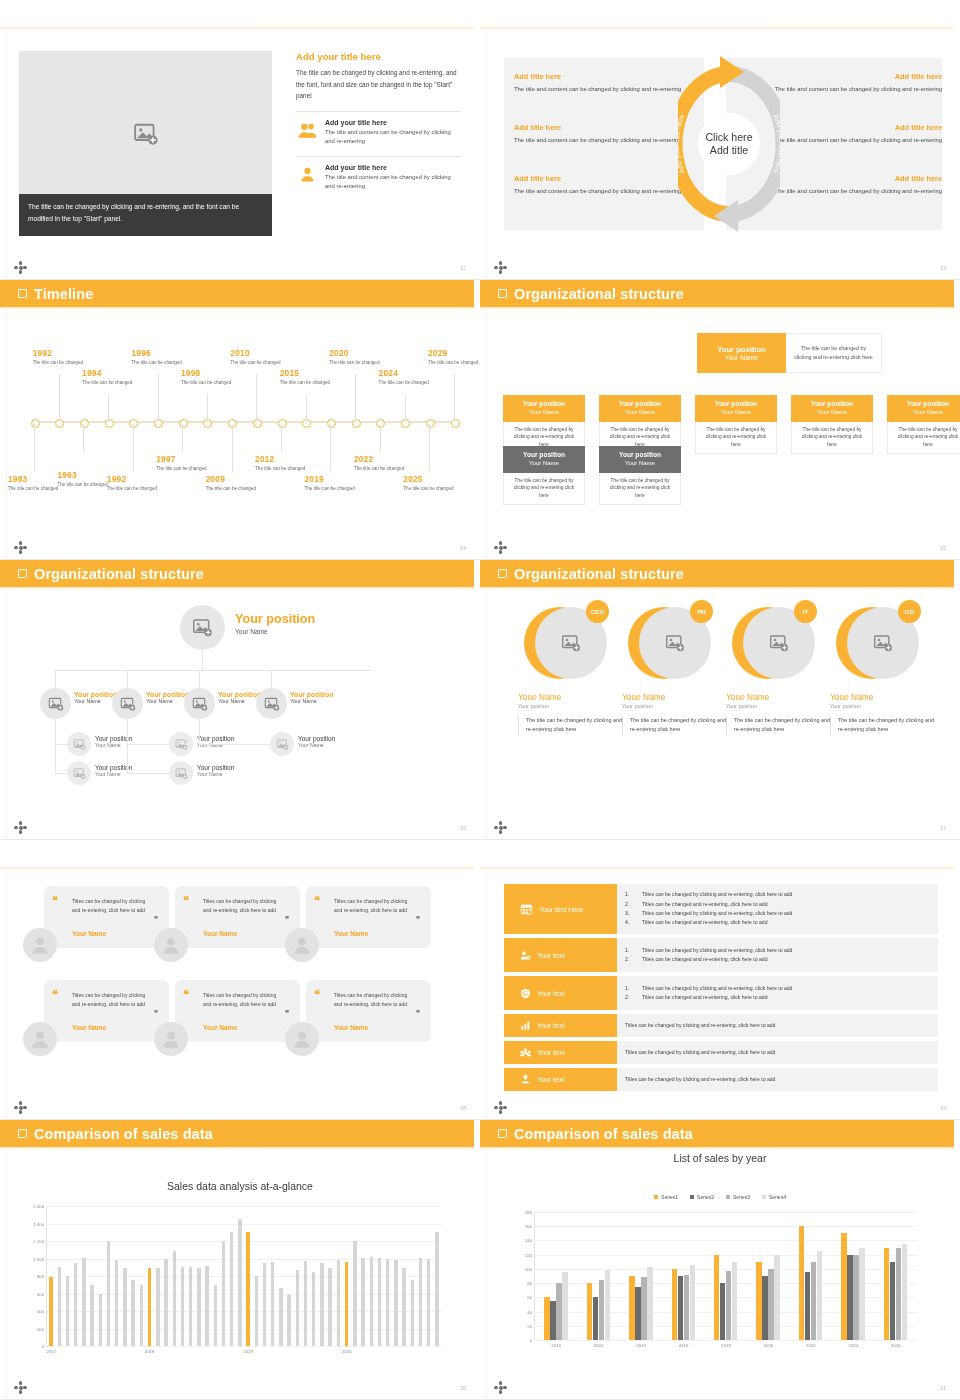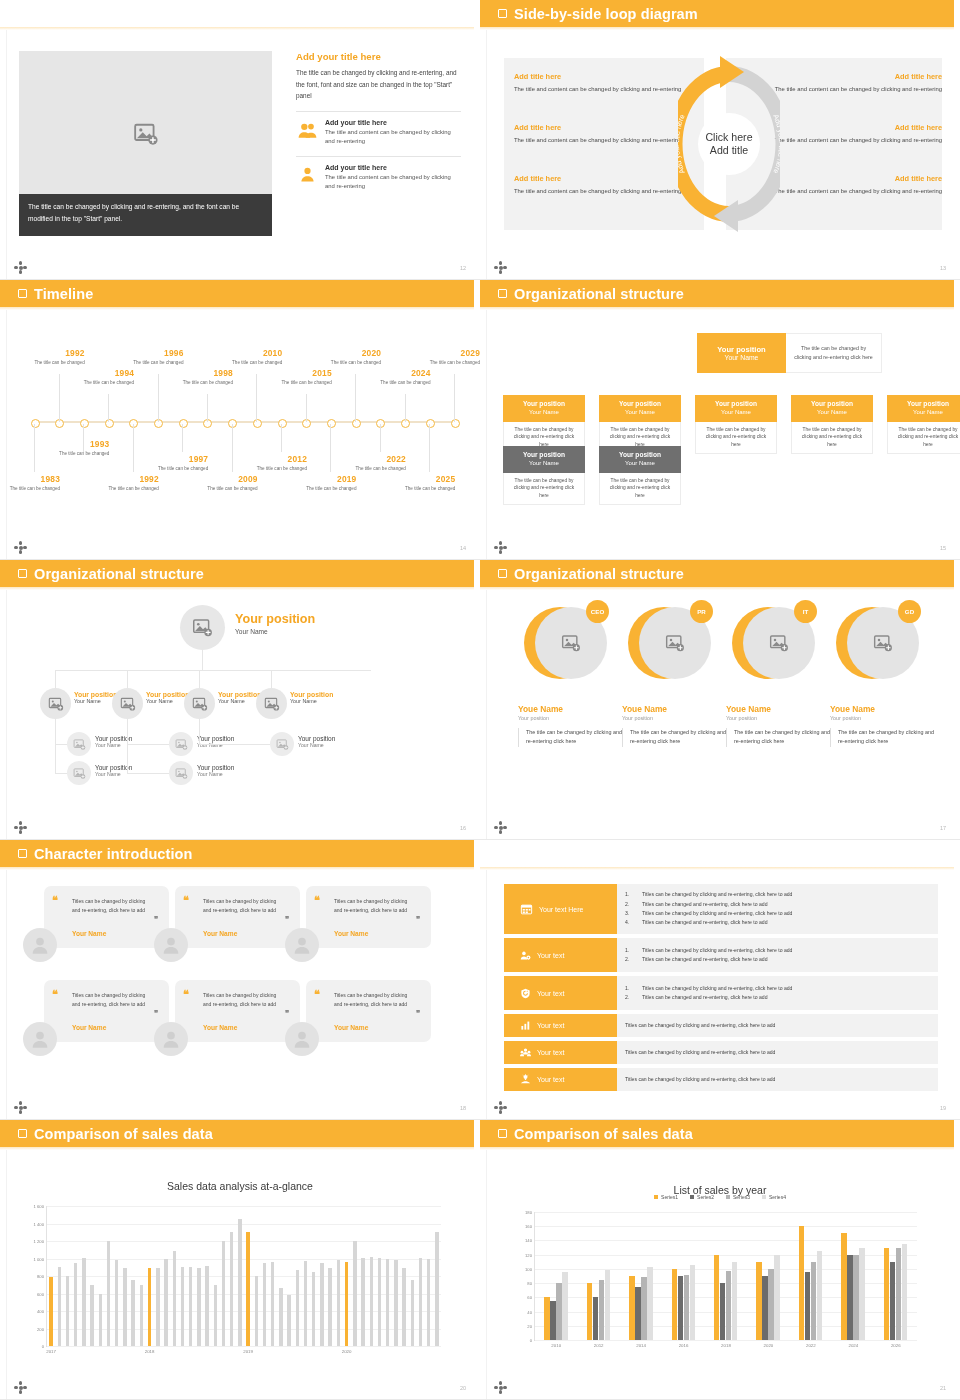--- a/index.html
+++ b/index.html
@@ -45,21 +45,21 @@
   .s2-r{left:246px;width:216px;}
   .s2-blk{position:absolute;width:176px;}
   .s2-bt{color:#f5a623;font-size:7.4px;font-weight:bold;margin-bottom:3px;}
   .s2-bp{font-size:5.9px;line-height:10px;color:#4a4a4a;}
   .s2-ring{position:absolute;left:198px;top:52px;width:102px;height:184px;}
   
   .s3-wrap{position:absolute;left:14px;top:34px;width:452px;height:210px;}
   .s3-axis{position:absolute;left:20px;top:107px;width:420px;height:2px;background:#f0e2c9;}
   .s3-dot{position:absolute;width:7px;height:7px;border-radius:50%;background:#fff;border:1.3px solid #f5b942;top:104.5px;margin-left:-3.5px;}
   .s3-stem{position:absolute;width:1px;background:#e2e2e2;}
-  .s3-lbl{position:absolute;width:52px;text-align:right;margin-left:-26px;}
+  .s3-lbl{position:absolute;width:52px;text-align:left;margin-left:-26px;}
   .s3-y{color:#f5a623;font-size:8.4px;font-weight:bold;letter-spacing:.2px;}
   .s3-t{font-size:4.6px;line-height:7.2px;color:#6d6d6d;margin-top:1px;}
   
   .ob{position:absolute;}
   .ob .head{color:#fff;text-align:center;padding:4px 2px 5px;}
   .ob .head .p{font-size:6.6px;font-weight:bold;line-height:9px;}
   .ob .head .n{font-size:6px;line-height:8.5px;}
   .ob .body{background:#fff;border:1px solid #ececec;border-top:none;font-size:4.8px;line-height:7.6px;color:#555;text-align:center;padding:4px 5px 5px;}
   .hd-or{background:#f9b233;}
   .hd-gy{background:#6f6f6f;}
@@ -71,21 +71,21 @@
   
   .circ{border-radius:50%;background:#e7e7e7;display:flex;align-items:center;justify-content:center;position:absolute;}
   .tl{position:absolute;background:#e6e6e6;}
   .s5-pos{color:#f5a623;font-weight:bold;}
   
   .s6-col{position:absolute;top:40px;width:105px;}
   .s6-cwrap{position:relative;height:92px;}
   .s6-ringo{position:absolute;left:6px;top:7px;width:72px;height:72px;border-radius:50%;background:#f9b233;}
   .s6-disc{position:absolute;left:17px;top:7px;width:72px;height:72px;border-radius:50%;background:#e4e4e4;display:flex;align-items:center;justify-content:center;}
   .s6-badge{position:absolute;right:14px;top:0px;width:23px;height:23px;border-radius:50%;background:#f9b233;color:#fff;font-size:6.2px;display:flex;align-items:center;justify-content:center;font-weight:bold;}
-  .s6-nm{color:#f5a623;font-size:8.4px;font-weight:bold;margin-top:12px;}
+  .s6-nm{color:#f5a623;font-size:8.4px;font-weight:normal;margin-top:0;}
   .s6-ps{color:#9a9a9a;font-size:5.4px;margin-top:1px;}
   .s6-dsc{border-left:1px solid #dedede;padding-left:7px;margin-top:7px;font-size:5.4px;line-height:9.4px;color:#4d4d4d;}
   
   .q-card{position:absolute;width:125px;height:62px;background:#f1f1f1;border-radius:7px;}
   .q-av{position:absolute;width:34px;height:34px;border-radius:50%;background:#e2e2e2;display:flex;align-items:center;justify-content:center;}
   .q-mk{position:absolute;color:#f9b233;font-size:11px;font-weight:bold;line-height:1;}
   .q-tx{position:absolute;left:28px;top:11px;width:82px;font-size:5px;line-height:8.6px;color:#4b4b4b;}
   .q-nm{position:absolute;left:28px;bottom:8px;color:#f5a623;font-size:6.6px;font-weight:bold;}
   
   .l8-row{position:absolute;display:flex;}
@@ -164,24 +164,20 @@
           <i class="t"></i>
           <i class="b"></i>
           <i class="l"></i>
           <i class="r"></i>
         </div>
     <div class="pnum">12</div>
       </div>
     </div>
     <div class="slide">
       <div class="slide-inner">
-        <div class="hdr">
-      <span class="sq"></span>
-      <span class="ttl">Side-by-side loop diagram</span>
-    </div>
         <div class="hdr-shadow"></div>
     <div class="edge"></div>
     <div class="vline"></div>
         <div class="s2-panel s2-l"></div>
         <div class="s2-panel s2-r"></div>
         <div class="s2-blk" style="left:34px;top:72px">
       <div class="s2-bt">Add title here</div>
       <div class="s2-bp">The title and content can be changed by clicking and re-entering</div>
         </div>
         <div class="s2-blk" style="left:286px;top:72px;text-align:right">
@@ -248,21 +244,21 @@
        <div class="s3-t">The title can be changed</div>
           </div>
           <div class="s3-dot" style="left:44.705882352941174px"></div>
           <div class="s3-stem" style="left:44.705882352941174px;top:60px;height:48px"></div>
           <div class="s3-lbl" style="left:44.705882352941174px;top:34px">
        <div class="s3-y">1992</div>
        <div class="s3-t">The title can be changed</div>
           </div>
           <div class="s3-dot" style="left:69.41176470588235px"></div>
           <div class="s3-stem" style="left:69.41176470588235px;top:110px;height:28px"></div>
-          <div class="s3-lbl" style="left:69.41176470588235px;top:125px">
+          <div class="s3-lbl" style="left:69.41176470588235px;top:156px">
        <div class="s3-y">1993</div>
        <div class="s3-t">The title can be changed</div>
           </div>
           <div class="s3-dot" style="left:94.11764705882354px"></div>
           <div class="s3-stem" style="left:94.11764705882354px;top:80px;height:28px"></div>
           <div class="s3-lbl" style="left:94.11764705882354px;top:54px">
        <div class="s3-y">1994</div>
        <div class="s3-t">The title can be changed</div>
           </div>
           <div class="s3-dot" style="left:118.82352941176471px"></div>
@@ -714,24 +710,20 @@
           <i class="t"></i>
           <i class="b"></i>
           <i class="l"></i>
           <i class="r"></i>
         </div>
     <div class="pnum">17</div>
       </div>
     </div>
     <div class="slide">
       <div class="slide-inner">
-        <div class="hdr">
-      <span class="sq"></span>
-      <span class="ttl">Character introduction</span>
-    </div>
         <div class="hdr-shadow"></div>
     <div class="edge"></div>
     <div class="vline"></div>
         <div class="q-card" style="left:44px;top:46px"></div>
         <div class="q-av" style="left:23px;top:88px">
           <span class="ph-icon">
   <svg width="22" height="22" viewBox="0 0 24 24">
               <circle cx="12" cy="8.3" r="4.2" fill="#cfcfcf"></circle>
   <path d="M4 21.5c0-4.5 3.6-7.2 8-7.2s8 2.7 8 7.2z" fill="#cfcfcf"></path>
             </svg>
@@ -1059,21 +1051,21 @@
     </div>
     <div class="slide">
       <div class="slide-inner">
         <div class="hdr">
       <span class="sq"></span>
       <span class="ttl">Comparison of sales data</span>
     </div>
         <div class="hdr-shadow"></div>
     <div class="edge"></div>
     <div class="vline"></div>
-        <div class="ch-title" style="top:64px">List of sales by year</div>
+        <div class="ch-title" style="top:32px">List of sales by year</div>
         <div class="lg" style="left:0;right:0;top:74px;justify-content:center">
           <span><span class="k" style="background:#f9b233"></span>Series1</span>
           <span><span class="k" style="background:#6b6b6b"></span>Series2</span>
           <span><span class="k" style="background:#b4b4b4"></span>Series3</span>
           <span><span class="k" style="background:#e0e0e0"></span>Series4</span>
         </div>
         <div class="ch-box" style="left:54px;top:92px;width:382px;height:128px;border-left:1px solid #e2e2e2;border-bottom:1px solid #d9d9d9">
           <div class="ch-gl" style="top:128px"></div>
           <div class="ch-yl" style="top:128px">0</div>
           <div class="ch-gl" style="top:113.77777777777777px"></div>

